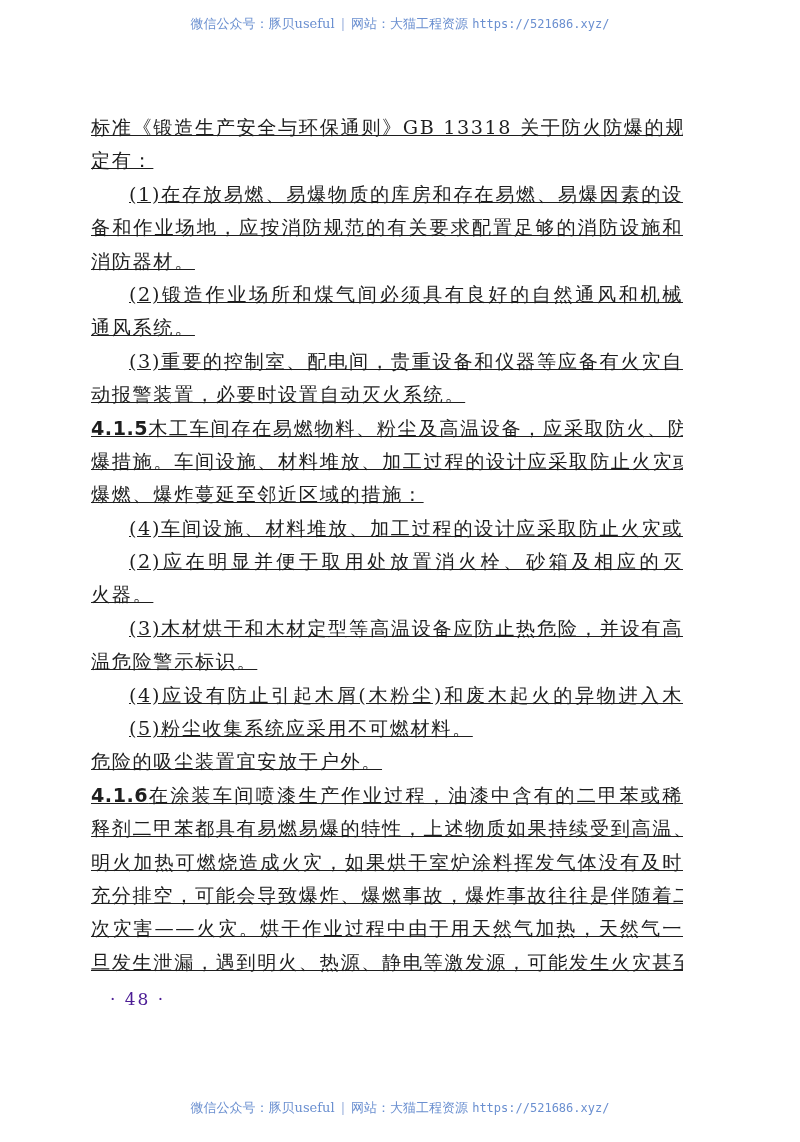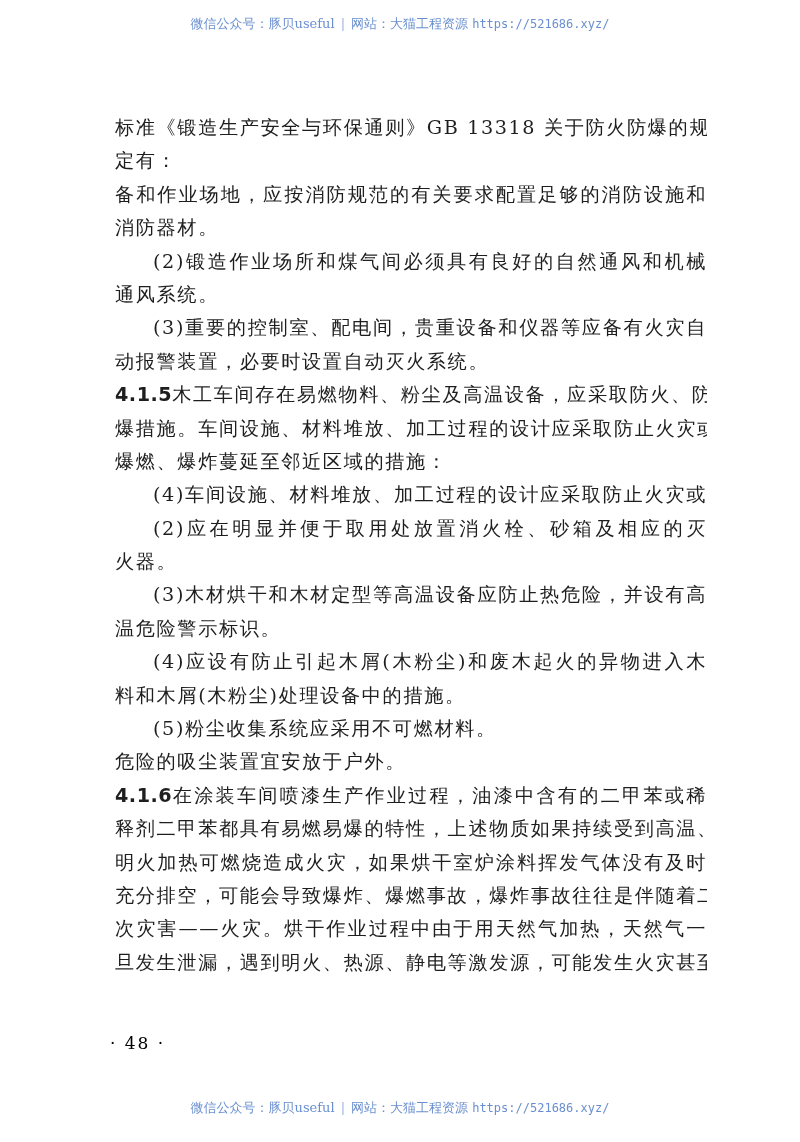--- a/index.html
+++ b/index.html
@@ -25,23 +25,24 @@
       letter-spacing: 0px;
       white-space: nowrap;
     }
     .watermark.top { top: 15px; }
     .watermark.bottom { top: 1099px; }
     .watermark .sep { color: #9ab0dc; margin: 0 6px; }
     .watermark .url { font-family: "DejaVu Sans Mono", "Liberation Mono", monospace; font-size: 12px; }
 
     .page {
       position: absolute;
-      left: 115px;
+      left: 91px;
       top: 111px;
       width: 592px;
+      text-decoration: underline;
     }
     .line {
       height: 33.4px;
       line-height: 33.4px;
       font-size: 19.2px;
       white-space: nowrap;
       letter-spacing: 1.6px;
       text-align: justify;
       text-align-last: justify;
       overflow: hidden;
@@ -53,53 +54,53 @@
       padding-left: 38px;
     }
     .section-num {
       font-family: "DejaVu Sans", "Liberation Sans", sans-serif;
       font-weight: bold;
       letter-spacing: 0.5px;
     }
     .page-number {
       position: absolute;
       left: 110px;
-      top: 1033px;
+      top: 989px;
       font-size: 17px;
-      color: #000000;
+      color: #4c1d95;
       letter-spacing: 2px;
     }
   </style>
 </head>
 <body>
 
 <div class="watermark top">
   <span>微信公众号：豚贝useful</span><span class="sep">|</span><span>网站：大猫工程资源</span>
   <span class="url">https://521686.xyz/</span>
 </div>
 
 <div class="page" id="page">
     <div class="line"><span>标准《锻造生产安全与环保通则》GB 13318 关于防火防爆的规</span></div>
     <div class="line last"><span>定有：</span></div>
+    <div class="line indent"><span>(1)在存放易燃、易爆物质的库房和存在易燃、易爆因素的设</span></div>
     <div class="line"><span>备和作业场地，应按消防规范的有关要求配置足够的消防设施和</span></div>
     <div class="line last"><span>消防器材。</span></div>
     <div class="line indent"><span>(2)锻造作业场所和煤气间必须具有良好的自然通风和机械</span></div>
     <div class="line last"><span>通风系统。</span></div>
     <div class="line indent"><span>(3)重要的控制室、配电间，贵重设备和仪器等应备有火灾自</span></div>
     <div class="line last"><span>动报警装置，必要时设置自动灭火系统。</span></div>
     <div class="line"><span class="section-num">4.1.5</span><span>木工车间存在易燃物料、粉尘及高温设备，应采取防火、防</span></div>
     <div class="line"><span>爆措施。车间设施、材料堆放、加工过程的设计应采取防止火灾或</span></div>
     <div class="line last"><span>爆燃、爆炸蔓延至邻近区域的措施：</span></div>
     <div class="line indent"><span>(4)车间设施、材料堆放、加工过程的设计应采取防止火灾或</span></div>
     <div class="line indent"><span>(2)应在明显并便于取用处放置消火栓、砂箱及相应的灭</span></div>
     <div class="line last"><span>火器。</span></div>
     <div class="line indent"><span>(3)木材烘干和木材定型等高温设备应防止热危险，并设有高</span></div>
     <div class="line last"><span>温危险警示标识。</span></div>
     <div class="line indent"><span>(4)应设有防止引起木屑(木粉尘)和废木起火的异物进入木</span></div>
-    <div class="line last"><span>料和木屑(木粉尘)处理设备中的措施。</span></div>
     <div class="line indent last"><span>(5)粉尘收集系统应采用不可燃材料。</span></div>
     <div class="line last"><span>危险的吸尘装置宜安放于户外。</span></div>
     <div class="line"><span class="section-num">4.1.6</span><span>在涂装车间喷漆生产作业过程，油漆中含有的二甲苯或稀</span></div>
     <div class="line"><span>释剂二甲苯都具有易燃易爆的特性，上述物质如果持续受到高温、</span></div>
     <div class="line"><span>明火加热可燃烧造成火灾，如果烘干室炉涂料挥发气体没有及时</span></div>
     <div class="line"><span>充分排空，可能会导致爆炸、爆燃事故，爆炸事故往往是伴随着二</span></div>
     <div class="line"><span>次灾害——火灾。烘干作业过程中由于用天然气加热，天然气一</span></div>
     <div class="line"><span>旦发生泄漏，遇到明火、热源、静电等激发源，可能发生火灾甚至爆</span></div>
   </div>
 

